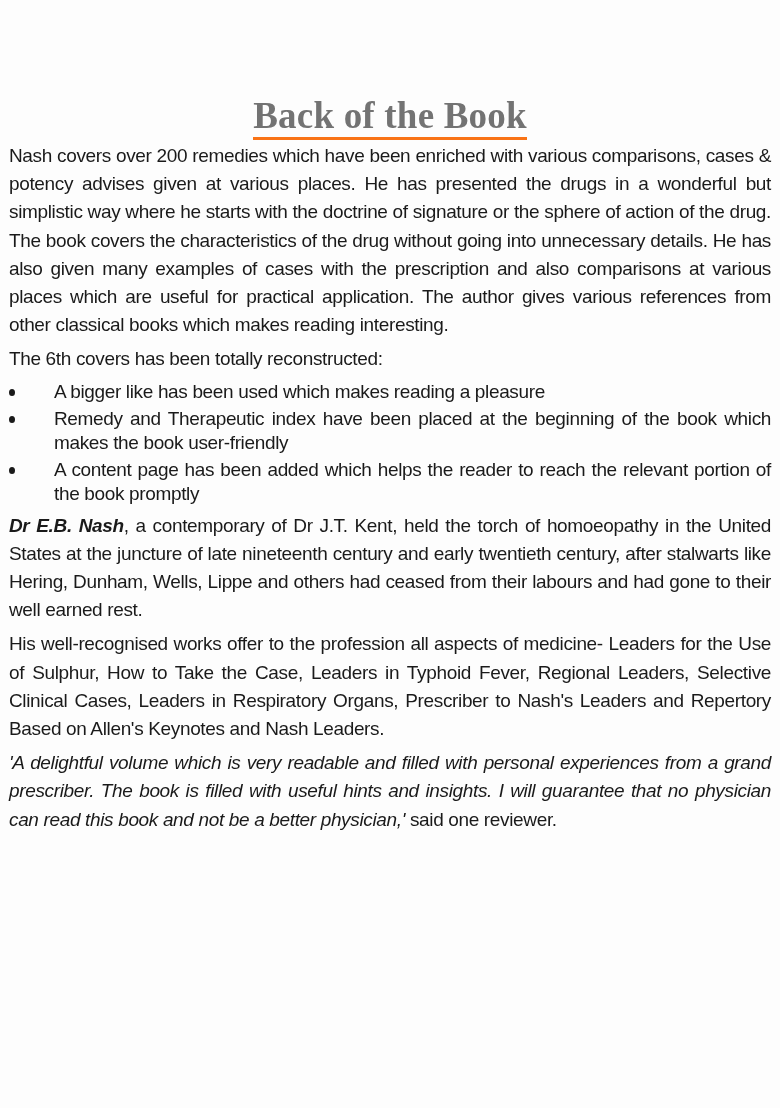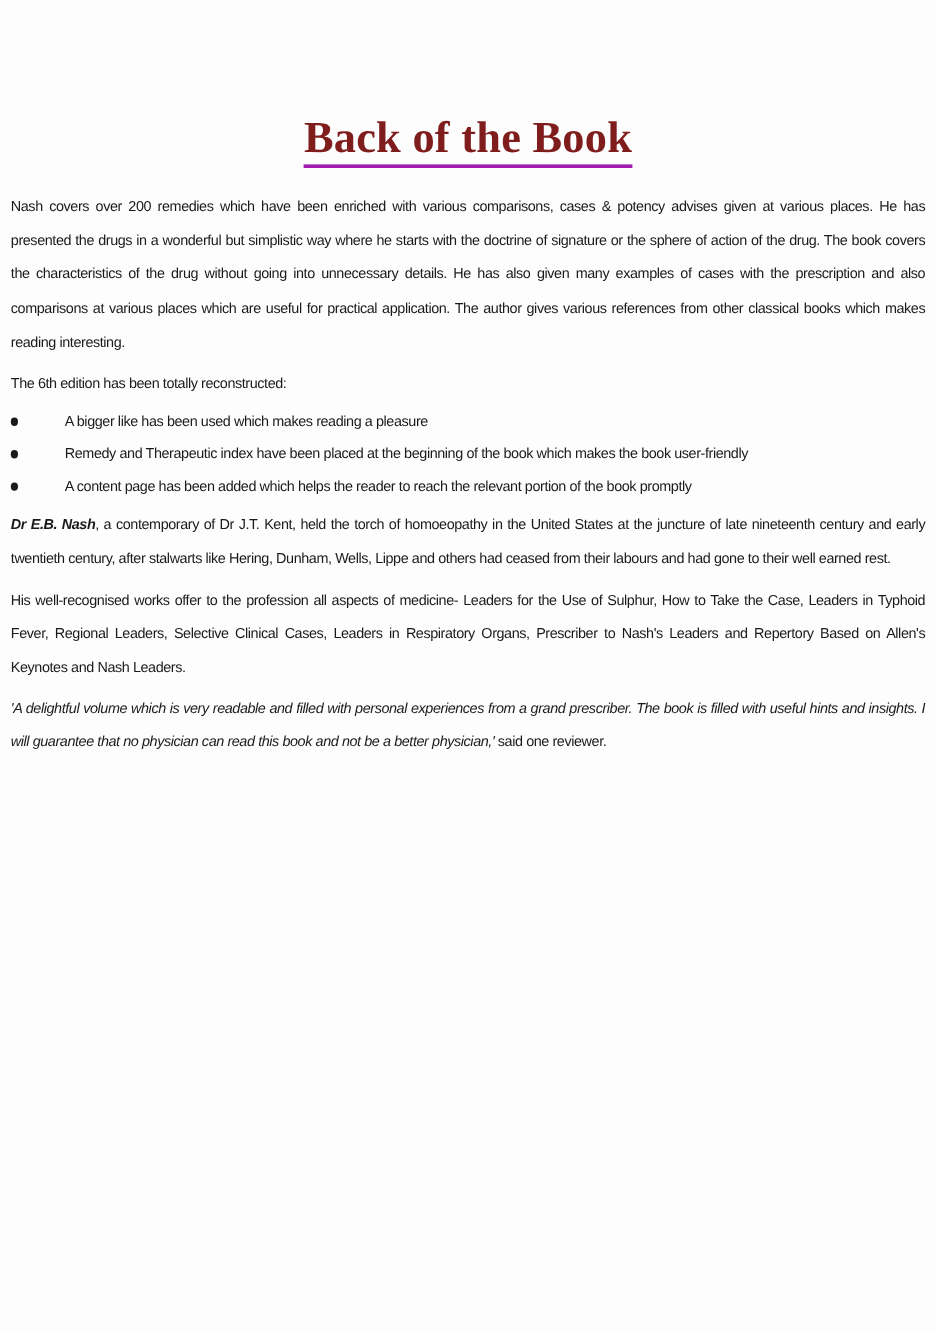--- a/index.html
+++ b/index.html
@@ -28,31 +28,31 @@
       left: 0;
       width: 780px;
       text-align: center;
     }
     .title {
       display: inline-block;
       font-family: "Liberation Serif", "DejaVu Serif", serif;
       font-weight: bold;
       font-size: 37px;
       line-height: 40px;
-      color: #7f1d1d;
-      border-bottom: 3px solid #a21caf;
+      color: #737373;
+      border-bottom: 3px solid #f97316;
       padding-bottom: 1px;
       letter-spacing: 0.2px;
     }
     .content {
       position: absolute;
       left: 9px;
-      top: 158px;
+      top: 142px;
       width: 762px;
-      font-size: 12px;
+      font-size: 19px;
       line-height: 28.2px;
       letter-spacing: -0.35px;
     }
     .para {
       margin: 0;
       text-align: justify;
     }
     .para.gap-after { margin-bottom: 6px; }
     .subhead {
       margin: 0 0 6px 0;
@@ -95,21 +95,21 @@
 <div class="page">
 
   <div class="title-wrap">
     <h1 class="title" style="margin:0;">Back of the Book</h1>
   </div>
 
   <div class="content">
 
     <p class="para gap-after">Nash covers over 200 remedies which have been enriched with various comparisons, cases &amp; potency advises given at various places. He has presented the drugs in a wonderful but simplistic way where he starts with the doctrine of signature or the sphere of action of the drug. The book covers the characteristics of the drug without going into unnecessary details. He has also given many examples of cases with the prescription and also comparisons at various places which are useful for practical application. The author gives various references from other classical books which makes reading interesting.</p>
 
-    <p class="subhead">The 6th edition has been totally reconstructed:</p>
+    <p class="subhead">The 6th covers has been totally reconstructed:</p>
 
     <ul class="bullets">
       <li>
         <span class="bullet"></span>
         <span>A bigger like has been used which makes reading a pleasure</span>
       </li>
       <li>
         <span class="bullet"></span>
         <span>Remedy and Therapeutic index have been placed at the beginning of the book which makes the book user-friendly</span>
       </li>

